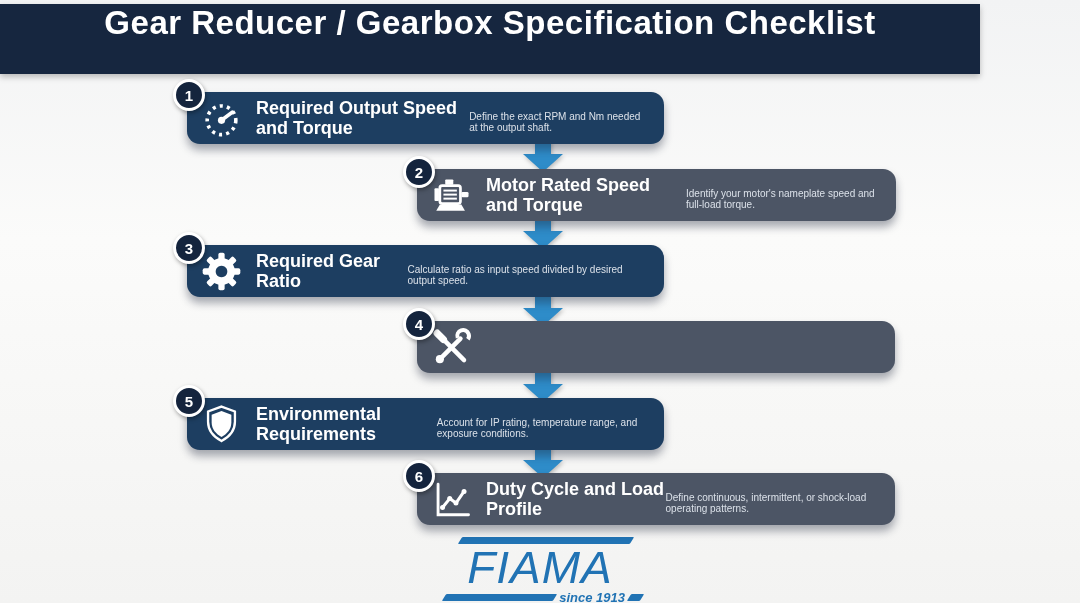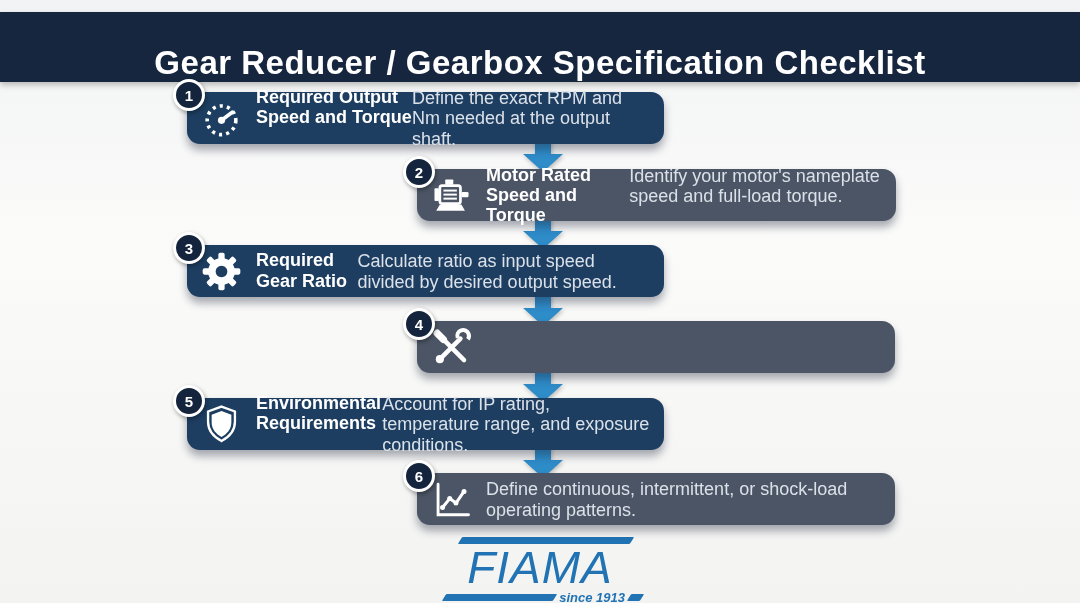--- a/index.html
+++ b/index.html
@@ -4,22 +4,22 @@
 <style>
   html,body{margin:0;padding:0;}
   body{
     width:1080px;height:603px;position:relative;overflow:hidden;
     background:linear-gradient(180deg,#f2f3f4 0%,#fbfbfa 40%,#f3f3f2 100%);
     font-family:"Liberation Sans",sans-serif;
     -webkit-font-smoothing:antialiased;
   }
   
   .header{
-    position:absolute;left:0;top:12px;width:1080px;height:70px;
-    background:#16263f;display:flex;align-items:flex-end;justify-content:center;
+    position:absolute;left:0;top:4px;width:980px;height:70px;
+    background:#16263f;display:flex;align-items:flex-start;justify-content:center;
     box-shadow:0 3px 6px rgba(0,0,0,.25);
   }
   .header h1{
     margin:0;color:#ffffff;font-size:33px;font-weight:bold;letter-spacing:.5px;
   }
   
   .step{
     position:absolute;height:52px;border-radius:13px;
     display:flex;align-items:center;gap:13px;padding:0 14px 0 13px;box-sizing:border-box;
     box-shadow:0 6px 9px rgba(25,35,55,.38);
@@ -36,21 +36,21 @@
   .badge{
     position:absolute;left:-14px;top:-13px;width:26px;height:26px;border-radius:50%;
     background:#14243d;border:3px solid #ffffff;color:#ffffff;
     display:flex;align-items:center;justify-content:center;
     font-size:15px;font-weight:bold;box-shadow:1px 2px 4px rgba(0,0,0,.35);
   }
   .step-icon{width:43px;height:43px;flex:0 0 43px;display:flex;align-items:center;justify-content:center;}
   .step-icon svg{width:43px;height:43px;}
   .step-text{display:flex;justify-content:space-between;line-height:1.12;}
   .step-title{color:#ffffff;font-size:18px;font-weight:bold;margin:0;}
-  .step-sub{color:#dbe1e9;font-size:18px;margin:1px 0 0 0;}
+  .step-sub{color:#dbe1e9;font-size:10px;margin:13px 0 0 0;}
   
   .arrow{position:absolute;width:40px;height:33px;z-index:1;filter:drop-shadow(1px 2px 2px rgba(0,0,0,.25));}
   .a1{left:523px;top:139px;}
   .a2{left:523px;top:216px;}
   .a3{left:523px;top:293px;}
   .a4{left:523px;top:369px;}
   .a5{left:523px;top:445px;}
   
   .logo{
     position:absolute;left:50%;top:537px;transform:translateX(-50%);
@@ -188,20 +188,21 @@
     <svg viewBox="0 0 48 48">
       <path d="M9 7 V41 H43" fill="none" stroke="#fff" stroke-width="3.2" stroke-linecap="round"></path>
       <polyline points="14,33 22,23 29,28 38,15" fill="none" stroke="#fff" stroke-width="3.4" stroke-linecap="round" stroke-linejoin="round"></polyline>
       <circle cx="14" cy="33" r="2.8" fill="#fff"></circle>
       <circle cx="22" cy="23" r="2.8" fill="#fff"></circle>
       <circle cx="29" cy="28" r="2.8" fill="#fff"></circle>
       <circle cx="38" cy="15" r="2.8" fill="#fff"></circle>
     </svg>
   </div>
   <div class="step-text">
+    <p class="step-title">Duty Cycle and Load Profile</p>
     <p class="step-sub">Define continuous, intermittent, or shock-load operating patterns.</p>
   </div>
 </div>
 
 <div class="logo">
   <div class="logo-bar top"></div>
   <div class="logo-text">FIAMA</div>
   <div class="logo-bottom">
     <div class="logo-bar long"></div>
     <div class="logo-since">since 1913</div>

